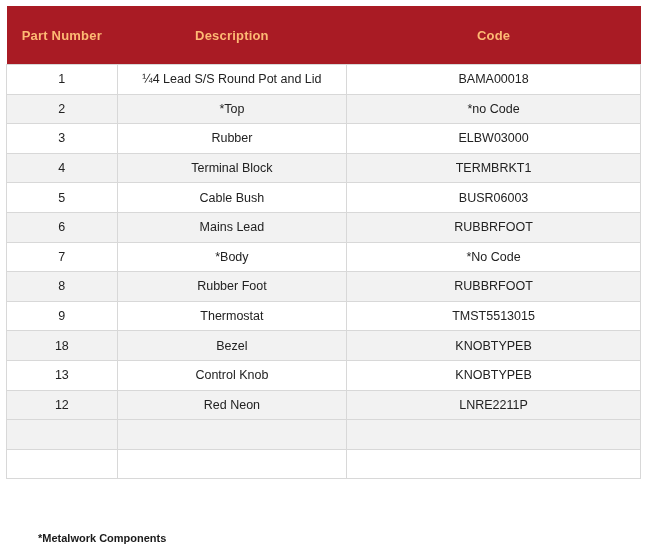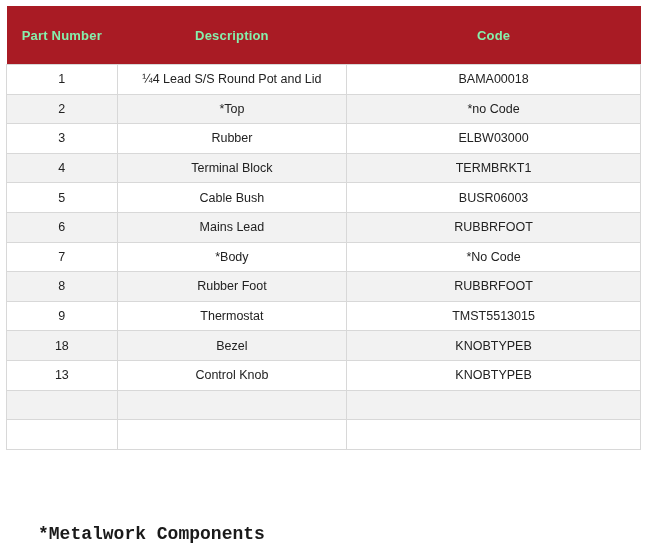--- a/index.html
+++ b/index.html
@@ -24,21 +24,21 @@
     table-layout: fixed;
     width: 635px;
     margin: 6px 0 0 6px;
   }
   table.parts col.c-part { width: 110px; }
   table.parts col.c-desc { width: 228px; }
   table.parts col.c-code { width: 292px; }
 
   table.parts thead th {
     background: #a91b24;
-    color: #86efac;
+    color: #fdba74;
     font-size: 13px;
     font-weight: bold;
     height: 56px;
     text-align: center;
     vertical-align: middle;
     border: none;
     letter-spacing: 0.2px;
   }
   table.parts tbody td {
     height: 28.6px;
@@ -55,24 +55,23 @@
   table.parts tbody tr.alt td {
     background: #f2f2f2;
   }
   table.parts tbody tr.blank td {
     height: 28.6px;
   }
   .footnote {
     position: absolute;
     left: 38px;
     bottom: 10px;
-    font-size: 18px;
+    font-size: 11px;
     font-weight: bold;
     color: #1a1a1a;
-    font-family: Liberation Mono, monospace;
   }
 </style>
 </head>
 <body>
 
 <div class="sheet">
 
   <table class="parts">
     <colgroup>
       <col class="c-part">
@@ -135,20 +134,25 @@
       <tr class="alt">
         <td>18</td>
         <td>Bezel</td>
         <td>KNOBTYPEB</td>
       </tr>
       <tr>
         <td>13</td>
         <td>Control Knob</td>
         <td>KNOBTYPEB</td>
       </tr>
+      <tr class="alt">
+        <td>12</td>
+        <td>Red Neon</td>
+        <td>LNRE2211P</td>
+      </tr>
       <tr class="alt blank">
         <td></td>
         <td></td>
         <td></td>
       </tr>
       <tr class="blank">
         <td></td>
         <td></td>
         <td></td>
       </tr>

